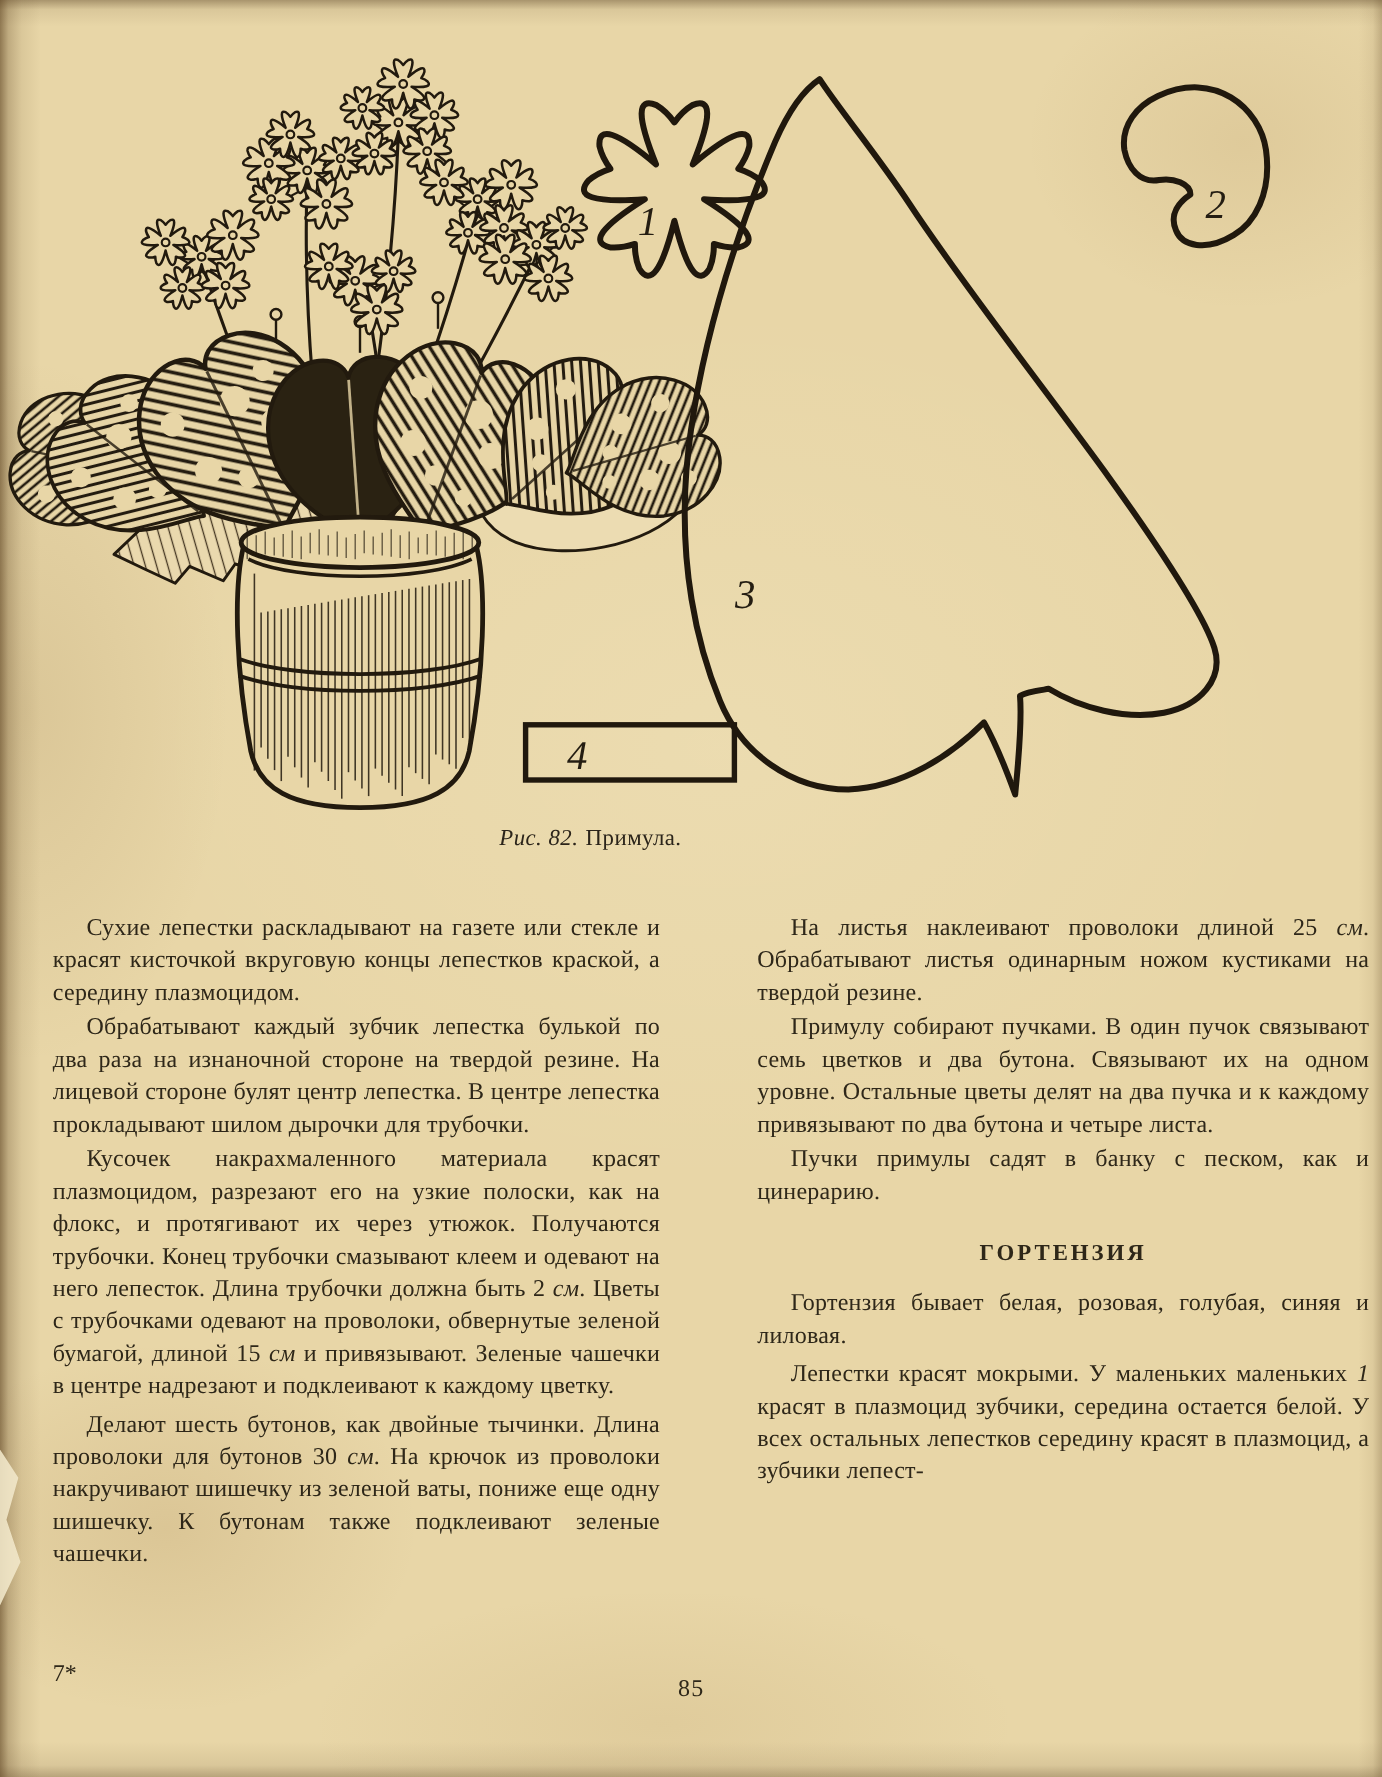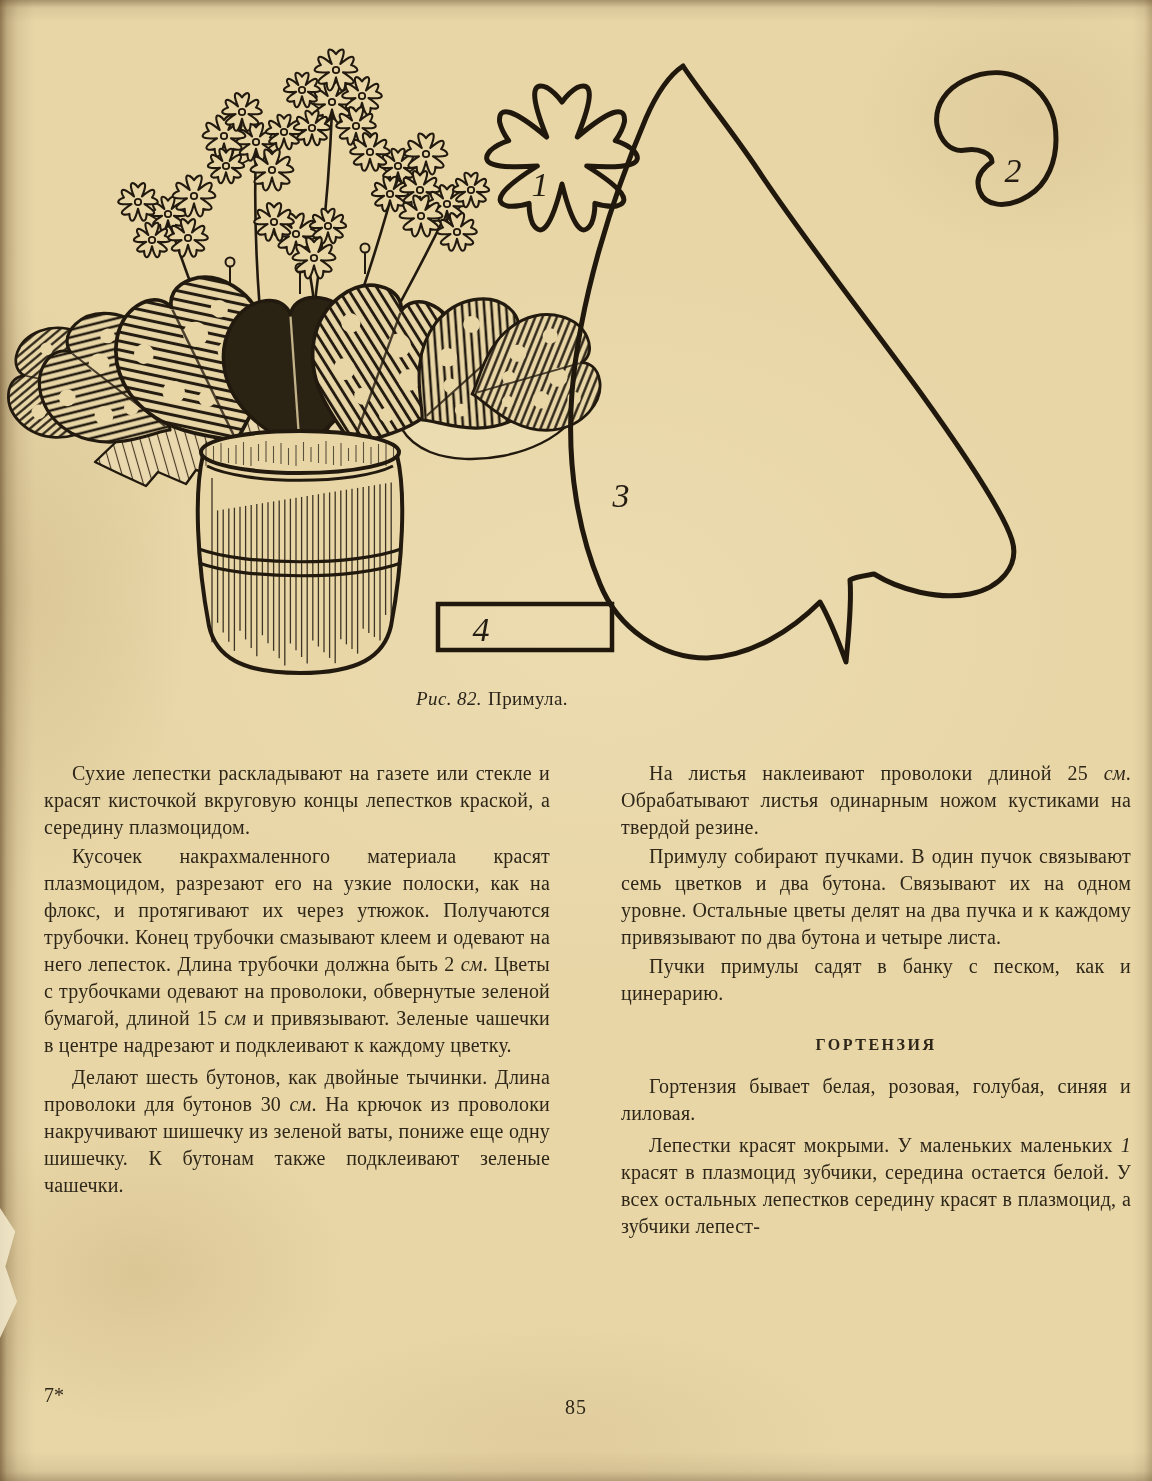--- a/index.html
+++ b/index.html
@@ -20,28 +20,28 @@
     color:var(--text,#2e2719);
   }
   .tear{position:absolute;left:0;top:1208px;width:18px;height:130px;
     background:#f1e7c9;clip-path:polygon(0 0,85% 18%,30% 45%,95% 72%,0 100%);
     opacity:.9;}
   .figure-svg{position:absolute;left:0;top:0;}
   .fig-label{font:italic 34px "Liberation Serif","DejaVu Serif",serif;fill:#241d12;}
   .caption{position:absolute;top:688px;left:0;width:984px;text-align:center;
     font-size:19px;letter-spacing:.4px;color:#2b241a;}
   .caption i{margin-right:6px;}
-  .columns{position:absolute;top:760px;left:44px;display:flex;gap:36px;}
+  .columns{position:absolute;top:760px;left:44px;display:flex;gap:46px;}
   .col{font-size:20px;line-height:27px;text-align:justify;letter-spacing:.2px;}
   .col.left{width:506px;}
   .col.right{width:510px;margin-left:35px;}
   .col p{margin:0 0 2px 0;text-indent:28px;}
   .col p.sp{margin-top:5px;}
   .col h3{margin:24px 0 15px 0;text-align:center;text-indent:0;
-    font-size:16px;font-weight:bold;letter-spacing:2.5px;}
+    font-size:19px;font-weight:bold;letter-spacing:2.5px;}
   .footer{position:absolute;top:1384px;left:0;width:1152px;height:30px;font-size:20px;}
   .footer .sig{position:absolute;left:44px;top:0;}
   .footer .pageno{position:absolute;left:0;width:1152px;text-align:center;top:0;letter-spacing:1px;margin-top:12px;}
 </style>
 </head>
 <body>
 
 <div class="page">
 
   <div class="tear"></div>
@@ -337,20 +337,21 @@
     <text class="fig-label" x="481" y="641" text-anchor="middle">4</text>
   </svg>
 
   <div class="caption">
     <i>Рис. 82.</i><span>Примула.</span>
   </div>
 
   <div class="columns">
     <div class="col left">
       <p><span>Сухие лепестки раскладывают на газете или стекле и красят кисточкой вкруговую концы лепестков краской, а середину плазмоцидом.</span></p>
+      <p><span>Обрабатывают каждый зубчик лепестка булькой по два раза на изнаночной стороне на твердой резине. На лицевой стороне булят центр лепестка. В центре лепестка прокладывают шилом дырочки для трубочки.</span></p>
       <p><span>Кусочек накрахмаленного материала красят плазмоцидом, разрезают его на узкие полоски, как на флокс, и протягивают их через утюжок. Получаются трубочки. Конец трубочки смазывают клеем и одевают на него лепесток. Длина трубочки должна быть 2 </span><i>см</i><span>. Цветы с трубочками одевают на проволоки, обвернутые зеленой бумагой, длиной 15 </span><i>см</i><span> и привязывают. Зеленые чашечки в центре надрезают и подклеивают к каждому цветку.</span></p>
       <p class="sp"><span>Делают шесть бутонов, как двойные тычинки. Длина проволоки для бутонов 30 </span><i>см</i><span>. На крючок из проволоки накручивают шишечку из зеленой ваты, пониже еще одну шишечку. К бутонам также подклеивают зеленые чашечки.</span></p>
     </div>
     <div class="col right">
       <p><span>На листья наклеивают проволоки длиной 25 </span><i>см</i><span>. Обрабатывают листья одинарным ножом кустиками на твердой резине.</span></p>
       <p><span>Примулу собирают пучками. В один пучок связывают семь цветков и два бутона. Связывают их на одном уровне. Остальные цветы делят на два пучка и к каждому привязывают по два бутона и четыре листа.</span></p>
       <p><span>Пучки примулы садят в банку с песком, как и цинерарию.</span></p>
       <h3>ГОРТЕНЗИЯ</h3>
       <p class="sp"><span>Гортензия бывает белая, розовая, голубая, синяя и лиловая.</span></p>
       <p class="sp"><span>Лепестки красят мокрыми. У маленьких маленьких </span><i>1</i><span> красят в плазмоцид зубчики, середина остается белой. У всех остальных лепестков середину красят в плазмоцид, а зубчики лепест-</span></p>

